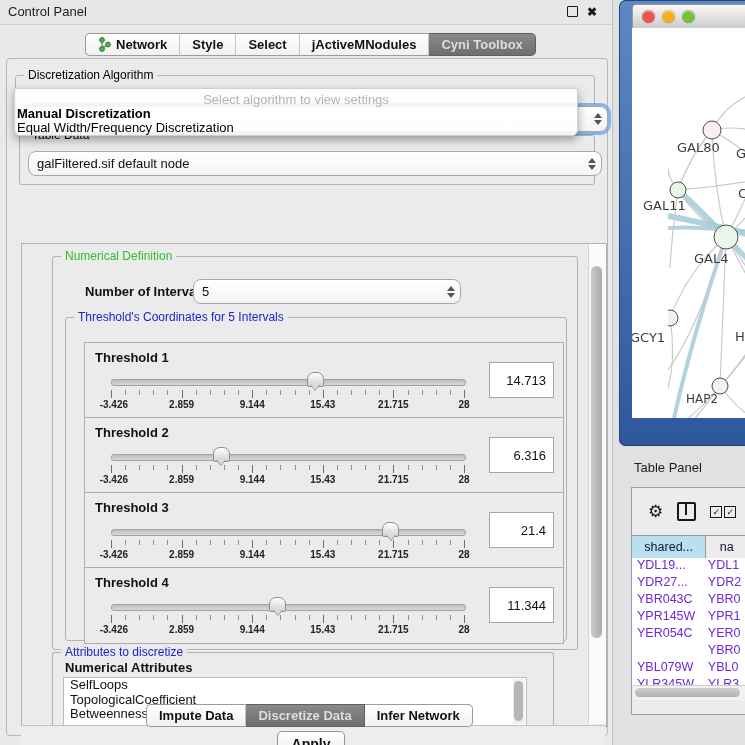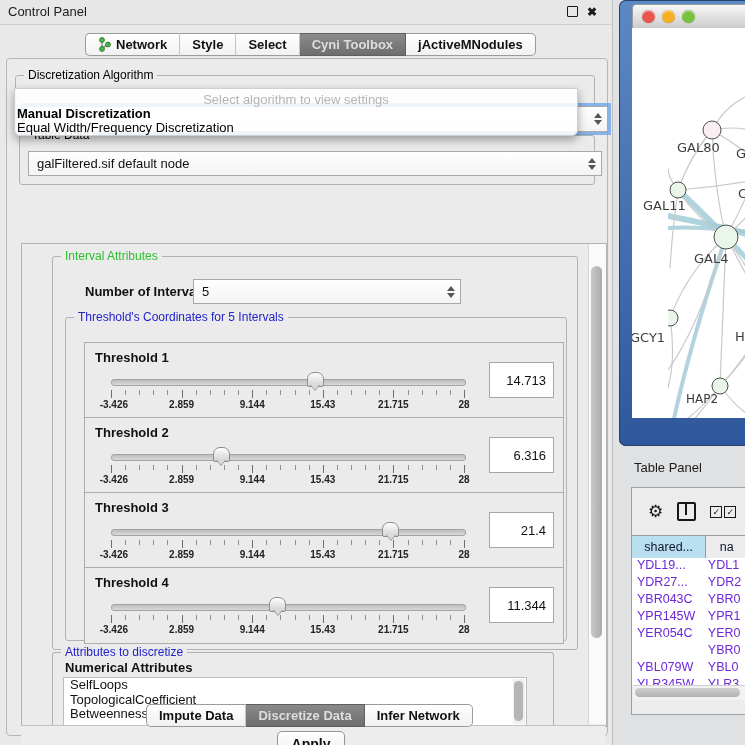--- a/index.html
+++ b/index.html
@@ -17,21 +17,21 @@
   .seg{background:linear-gradient(#ffffff,#f1f1f1);border-top:1px solid #9b9b9b;border-bottom:1px solid #9b9b9b;
        font-size:13px;font-weight:bold;color:#111;display:flex;align-items:center;padding:0 12px;white-space:nowrap;
        border-right:1px solid #c4c4c4;}
   .seg:first-child{border-left:1px solid #9b9b9b;border-radius:5px 0 0 5px;align-items:center;}
   .seg:last-child{border-right:1px solid #9b9b9b;border-radius:0 5px 5px 0;}
   .seg.sel{background:linear-gradient(#8a8a8a,#6e6e6e);color:#dedede;border-color:#5f5f5f;}
   
   #main-card{left:6px;top:58px;width:600px;height:676px;background:#ebebeb;border:1px solid #b7b7b7;border-radius:4px;}
   .group{position:absolute;border:1px solid #b2b2b2;border-radius:3px;}
   .group-label{position:absolute;top:-8px;left:8px;background:#ebebeb;padding:0 4px;font-size:12px;}
-  .combo{position:absolute;background:linear-gradient(#ffffff,#f4f4f4);border:1px solid #a8a8a8;border-radius:0;
+  .combo{position:absolute;background:linear-gradient(#ffffff,#f4f4f4);border:1px solid #a8a8a8;border-radius:8px;
          font-size:13px;color:#111;display:flex;align-items:center;padding:0 8px;}
   .stepper{position:absolute;right:5px;top:50%;transform:translateY(-50%);display:flex;flex-direction:column;gap:2px;}
   .stepper i{width:0;height:0;border-left:4px solid transparent;border-right:4px solid transparent;}
   .stepper .up{border-bottom:5px solid #555;}
   .stepper .dn{border-top:5px solid #555;}
   
   #algo-popup{left:14px;top:88px;width:562px;height:46px;background:rgba(255,255,255,0.87);
     border:1px solid #cfcfcf;border-radius:0 0 6px 6px;box-shadow:0 4px 10px rgba(0,0,0,0.35);z-index:30;}
   #popup-placeholder{top:3px;width:100%;text-align:center;font-size:13px;color:#b4b4b4;}
   .popup-item{left:2px;font-size:13px;color:#000;white-space:nowrap;}
@@ -111,25 +111,25 @@
         <circle cx="10" cy="7.5" r="2.4" fill="#4cb84c" stroke="#2e7d2e"></circle>
       </svg>
       <span>Network</span>
     </div>
     <div class="seg">
       <span>Style</span>
     </div>
     <div class="seg">
       <span>Select</span>
     </div>
+    <div class="seg">
+      <span>jActiveMNodules</span>
+    </div>
     <div class="seg sel">
       <span>Cyni Toolbox</span>
-    </div>
-    <div class="seg">
-      <span>jActiveMNodules</span>
     </div>
   </div>
 
 <div class="abs" id="main-card">
 
   <div class="group" style="left:8px;top:16px;width:578px;height:58px;">
     <span class="group-label">Discretization Algorithm</span>
     <div class="combo" style="left:8px;top:30px;width:566px;height:24px;box-shadow:0 0 0 3px rgba(100,160,235,0.75);">
       <div class="stepper">
           <i class="up"></i>
@@ -145,21 +145,21 @@
       <div class="stepper">
           <i class="up"></i>
           <i class="dn"></i>
         </div>
     </div>
   </div>
 
   <div class="abs" id="content-pane">
 
     <div class="group" style="left:30px;top:12px;width:524px;height:392px;" id="interval-def-group">
-      <span class="group-label" id="interval-def-title" style="color: rgb(47, 191, 47);">Interval Attributes</span>
+      <span class="group-label" id="interval-def-title" style="color: rgb(47, 191, 47);">Numerical Definition</span>
       <span class="abs label-black" style="left:32px;top:27px;font-size:13px;">Number of Intervals</span>
       <div class="combo" style="left:140px;top:22px;width:250px;height:23px;">
         <span>5</span>
         <div class="stepper">
             <i class="up"></i>
             <i class="dn"></i>
           </div>
       </div>
 
       <div class="group" style="left:12px;top:60px;width:500px;height:322px;">

